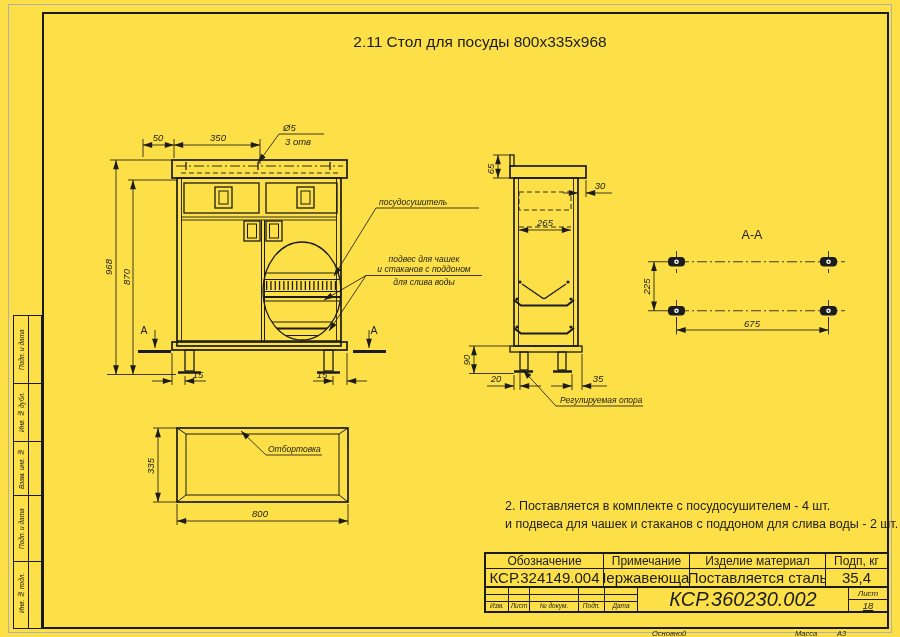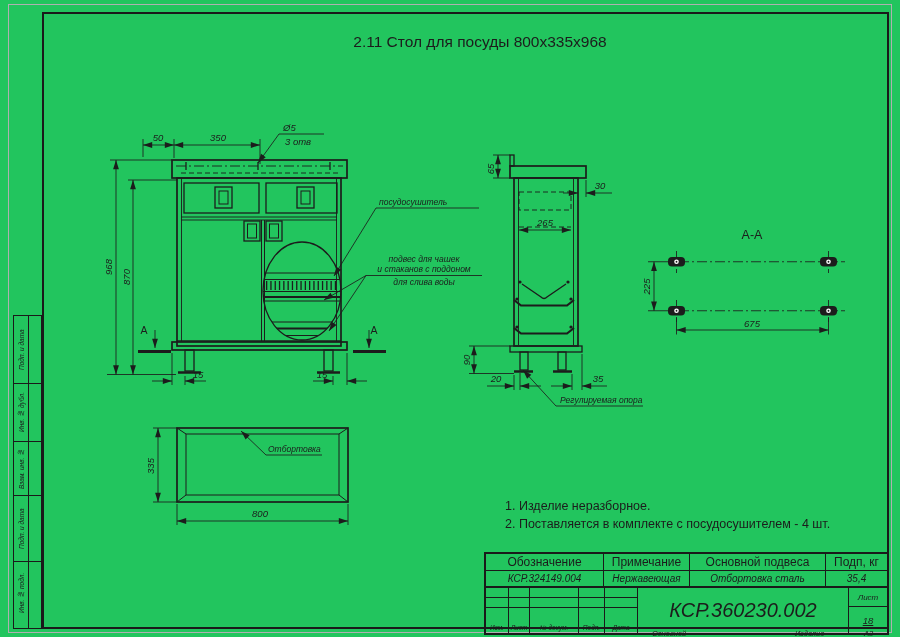--- a/index.html
+++ b/index.html
@@ -1,16 +1,16 @@
 <!DOCTYPE html>
 <html><head>
 <meta charset="utf-8">
 <style>
   html,body{margin:0;padding:0;background:#fff;}
-  .sheet{position:relative;width:900px;height:637px;background:#22c55e;overflow:hidden;
+  .sheet{position:relative;width:900px;height:637px;background:#fde047;overflow:hidden;
          font-family:"Liberation Sans",sans-serif;color:#1c1c1c;}
   .outer-border{position:absolute;left:8px;top:4px;width:884px;height:629px;
          border:1px solid #b0b0b0;box-sizing:border-box;}
   .frame{position:absolute;left:42px;top:12px;width:847px;height:617px;
          border:2px solid #1a1a1a;box-sizing:border-box;}
   .sheet-title{position:absolute;left:230px;top:33px;width:500px;text-align:center;
          font-size:15.5px;color:#1c1c1c;}
   svg.draw{position:absolute;left:0;top:0;}
   
   .ol{stroke:#1c1c1c;fill:none;stroke-width:1;}
@@ -36,25 +36,25 @@
   .mcell:first-child{border-top:none;}
   .vlabel{position:absolute;left:0;top:0;width:14px;height:100%;
          display:flex;align-items:center;justify-content:center;
          writing-mode:vertical-rl;transform:rotate(180deg);
          font:italic 6.5px "Liberation Sans",sans-serif;white-space:nowrap;color:#1c1c1c;}
   
   .stamp-upper{position:absolute;left:484px;top:552px;width:405px;height:36px;
          border:2px solid #1a1a1a;box-sizing:border-box;display:flex;flex-direction:column;text-align:center;}
   .stamp-upper .row{display:flex;}
   .stamp-upper .hdr{height:16px;border-bottom:1.4px solid #1a1a1a;font-size:12px;}
-  .stamp-upper .val{flex:1;font-size:10px;font-style:italic;}
+  .stamp-upper .val{flex:1;font-size:15px;}
   .stamp-upper .cell{display:flex;align-items:center;justify-content:center;
          box-sizing:border-box;border-right:1.2px solid #1a1a1a;white-space:nowrap;overflow:hidden;}
   .c1{width:118px}.c2{width:86px}.c3{width:136px}.c4{flex:1;border-right:none!important;}
-  .stamp-lower{position:absolute;left:484px;top:586px;width:405px;height:49px;
+  .stamp-lower{position:absolute;left:484px;top:586px;width:405px;height:27px;
          border:2px solid #1a1a1a;box-sizing:border-box;display:flex;}
   .col-rev{width:152px;box-sizing:border-box;border-right:1.4px solid #1a1a1a;
          display:flex;flex-direction:column;}
   .rev-row{display:flex;box-sizing:border-box;height:10px;border-bottom:1px solid #1a1a1a;}
   .rev-row.last{flex:1;border-bottom:none;}
   .rev-cell{box-sizing:border-box;border-right:1px solid #1a1a1a;
          display:flex;align-items:flex-end;justify-content:center;
          font:italic 6.5px "Liberation Sans",sans-serif;padding-bottom:2px;overflow:hidden;}
   .rc1{width:23px}.rc2{width:21px}.rc3{width:49px}.rc4{width:26px}.rc5{flex:1;border-right:none!important;}
   .col-doc{width:211px;box-sizing:border-box;border-right:1.4px solid #1a1a1a;
@@ -300,35 +300,35 @@
       <line x1="158" y1="428" x2="158" y2="502" class="dl" marker-start="url(#arw)" marker-end="url(#arw)"></line>
       <text class="dim" transform="rotate(-90 153.5 466)" x="153.5" y="466" text-anchor="middle">335</text>
       <line x1="177" y1="504" x2="177" y2="525" class="dl"></line>
       <line x1="348" y1="504" x2="348" y2="525" class="dl"></line>
       <line x1="177" y1="521" x2="348" y2="521" class="dl" marker-start="url(#arw)" marker-end="url(#arw)"></line>
       <text class="dim" x="260" y="517" text-anchor="middle">800</text>
     </g>
   </svg>
 
   <div class="notes">
-    <div>1. Изделие неразборное.</div>
     <div>2. Поставляется в комплекте с посудосушителем - 4 шт.</div>
+    <div>и подвеса для чашек и стаканов с поддоном для слива воды - 2 шт.</div>
   </div>
 
   <div class="stamp-upper">
     <div class="row hdr">
       <div class="cell c1">Обозначение</div>
       <div class="cell c2">Примечание</div>
-      <div class="cell c3">Основной подвеса</div>
+      <div class="cell c3">Изделие материал</div>
       <div class="cell c4">Подп, кг</div>
     </div>
     <div class="row val">
       <div class="cell c1">КСР.324149.004</div>
       <div class="cell c2">Нержавеющая</div>
-      <div class="cell c3">Отбортовка сталь</div>
+      <div class="cell c3">Поставляется сталь</div>
       <div class="cell c4">35,4</div>
     </div>
   </div>
 
   <div class="stamp-lower">
     <div class="col-rev">
       <div class="rev-row">
         <div class="rev-cell rc1"></div>
           <div class="rev-cell rc2"></div>
         <div class="rev-cell rc3"></div>
@@ -351,15 +351,15 @@
       </div>
     </div>
     <div class="col-doc">КСР.360230.002</div>
     <div class="col-sheet">
       <div class="sheet-lbl">Лист</div>
       <div class="sheet-val">18</div>
     </div>
   </div>
 
   <span class="footer-txt" style="left:652px">Основной</span>
-  <span class="footer-txt" style="left:795px">Изделие</span>
-  <span class="footer-txt" style="left:864px">А3</span>
+  <span class="footer-txt" style="left:795px">Масса</span>
+  <span class="footer-txt" style="left:837px">А3</span>
 </div>
 
 </body></html>

